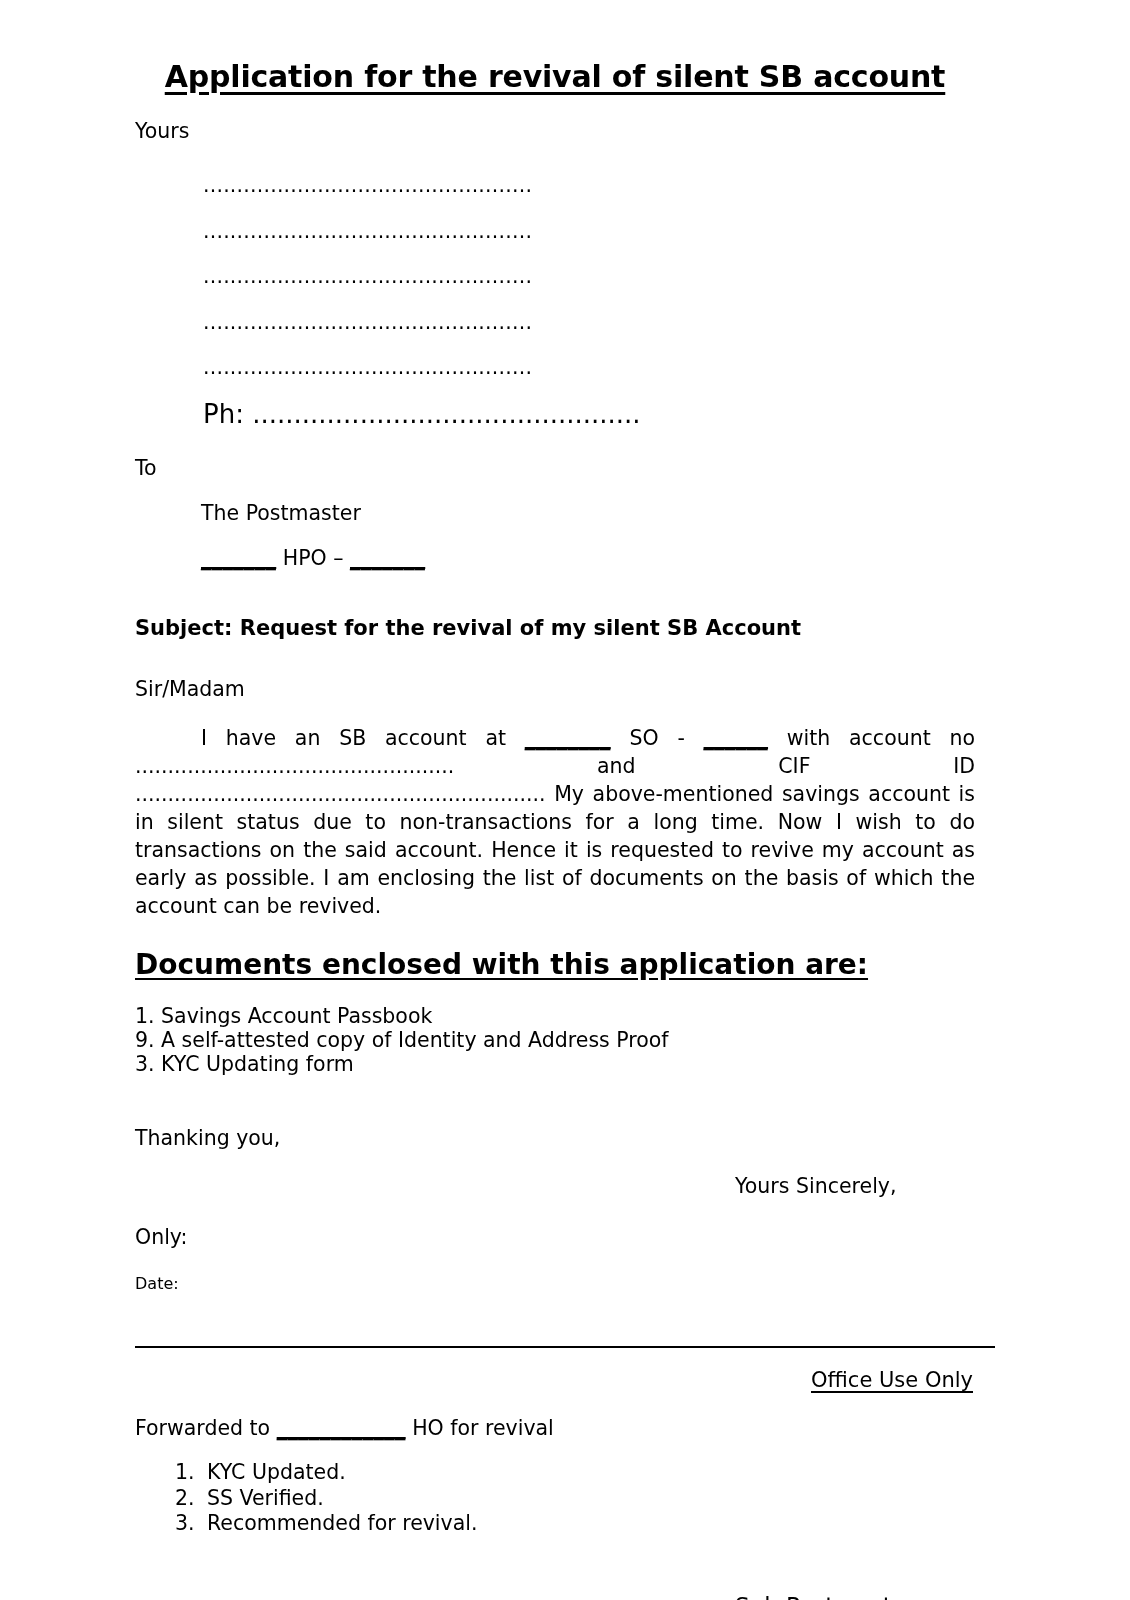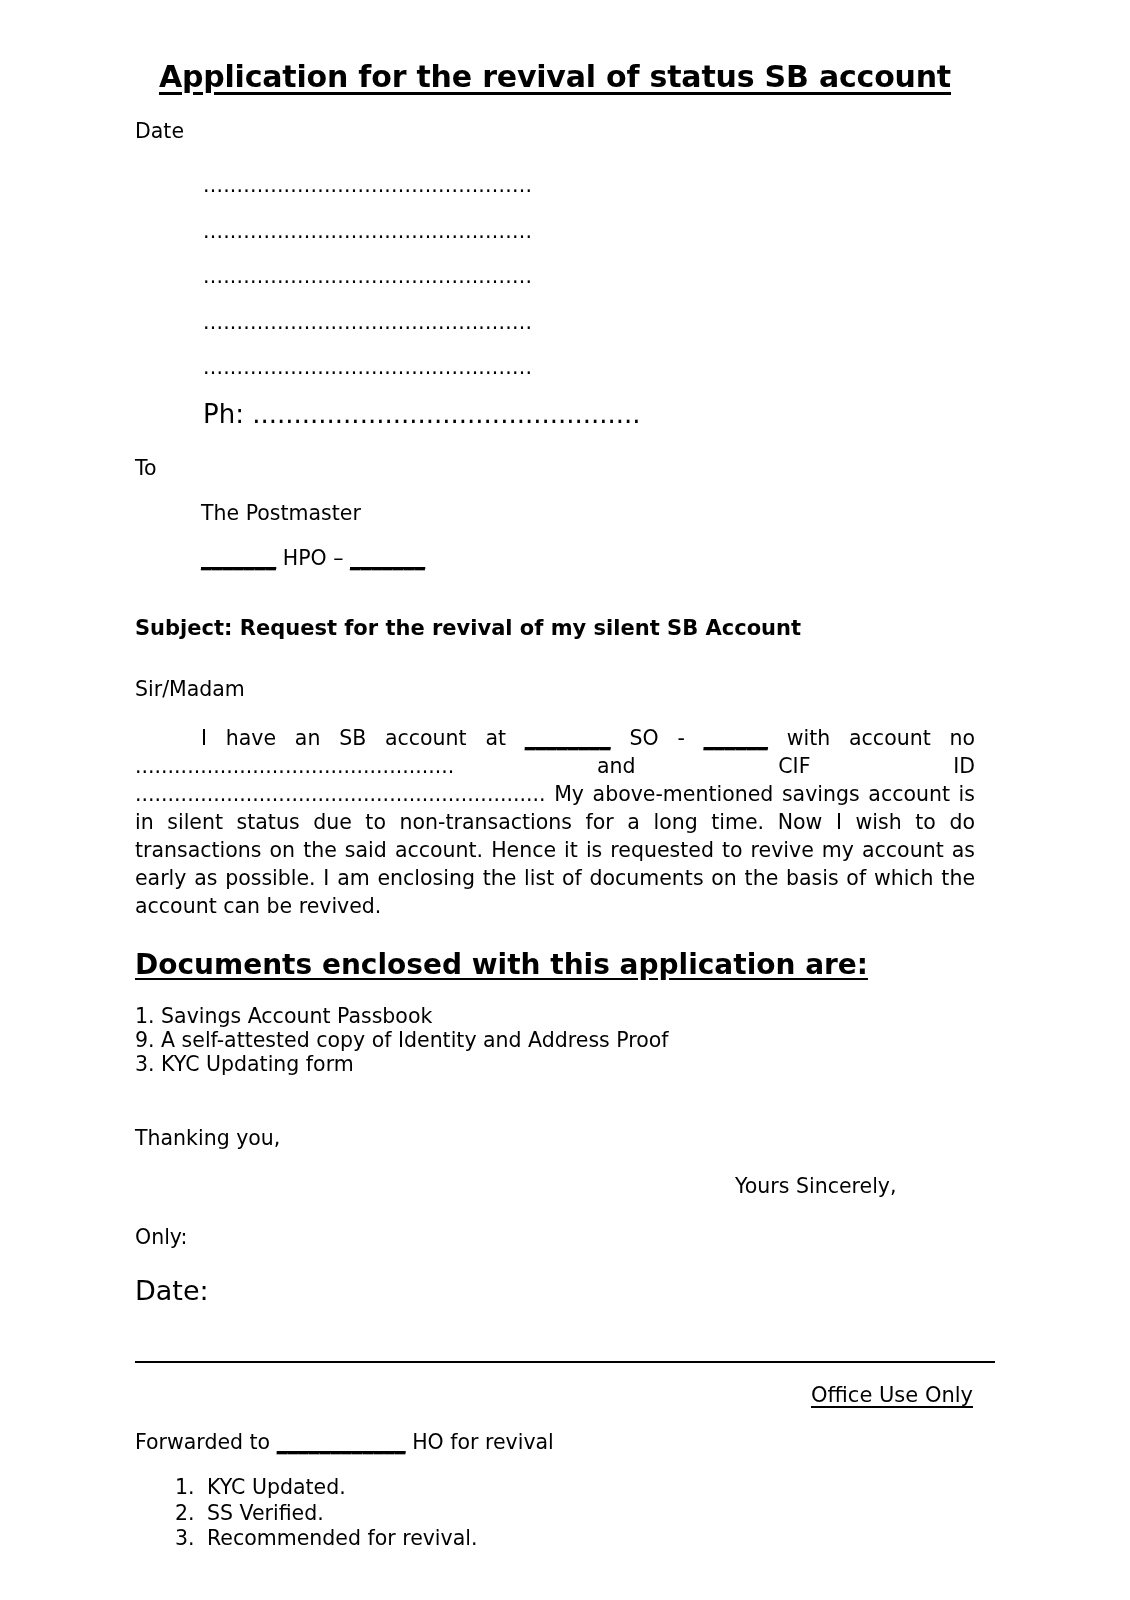--- a/index.html
+++ b/index.html
@@ -138,21 +138,21 @@
     line-height: 1.35;
     padding-left: 600px;
   }
 
   .place {
     font-size: 20.5px;
     margin-top: 23px;
     line-height: 1.35;
   }
   .date {
-    font-size: 27px;
+    font-size: 16px;
     margin-top: 21px;
     line-height: 1.35;
   }
 
   .hrule {
     margin-top: 52px;
     border: 0;
     border-top: 2.4px solid #000;
     width: 860px;
     height: 0;
@@ -195,23 +195,23 @@
   }
 
   .ul-blank { text-decoration: underline; letter-spacing: 0.5px; }
 </style>
 </head>
 <body>
 
 <div class="page">
   <div class="doc">
 
-    <h1 class="title">Application for the revival of status SB account</h1>
-
-    <div class="from-label">Date</div>
+    <h1 class="title">Application for the revival of silent SB account</h1>
+
+    <div class="from-label">Yours</div>
 
     <div class="indent-block">
       <div class="dotline first">.................................................</div>
       <div class="dotline">.................................................</div>
       <div class="dotline">.................................................</div>
       <div class="dotline">.................................................</div>
       <div class="dotline">.................................................</div>
       <div class="ph-line"><span>Ph:</span> <span>...............................................</span></div>
     </div>
 

